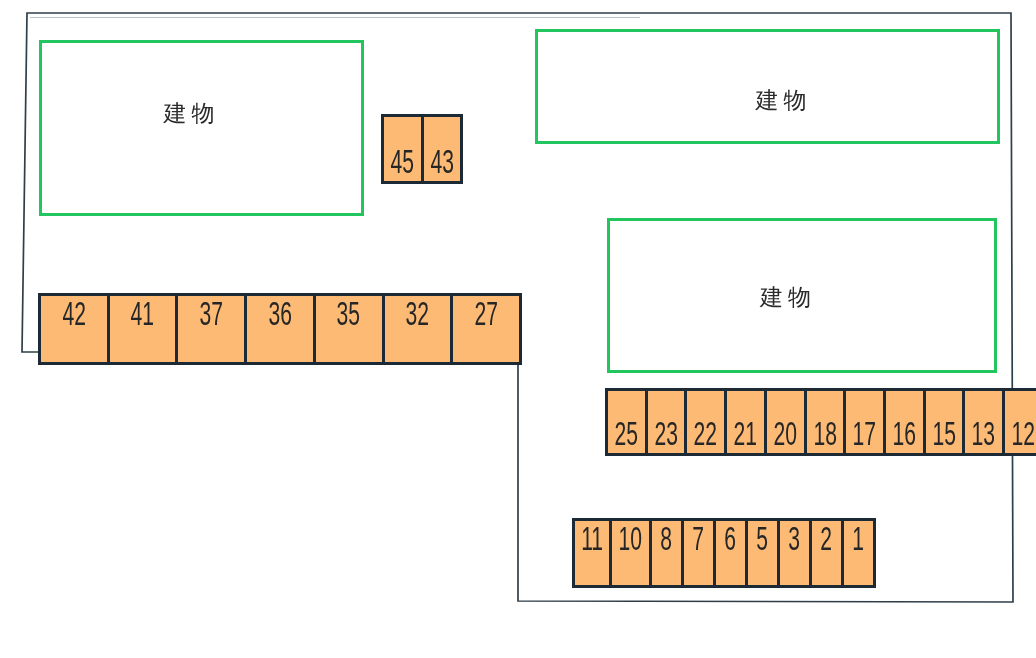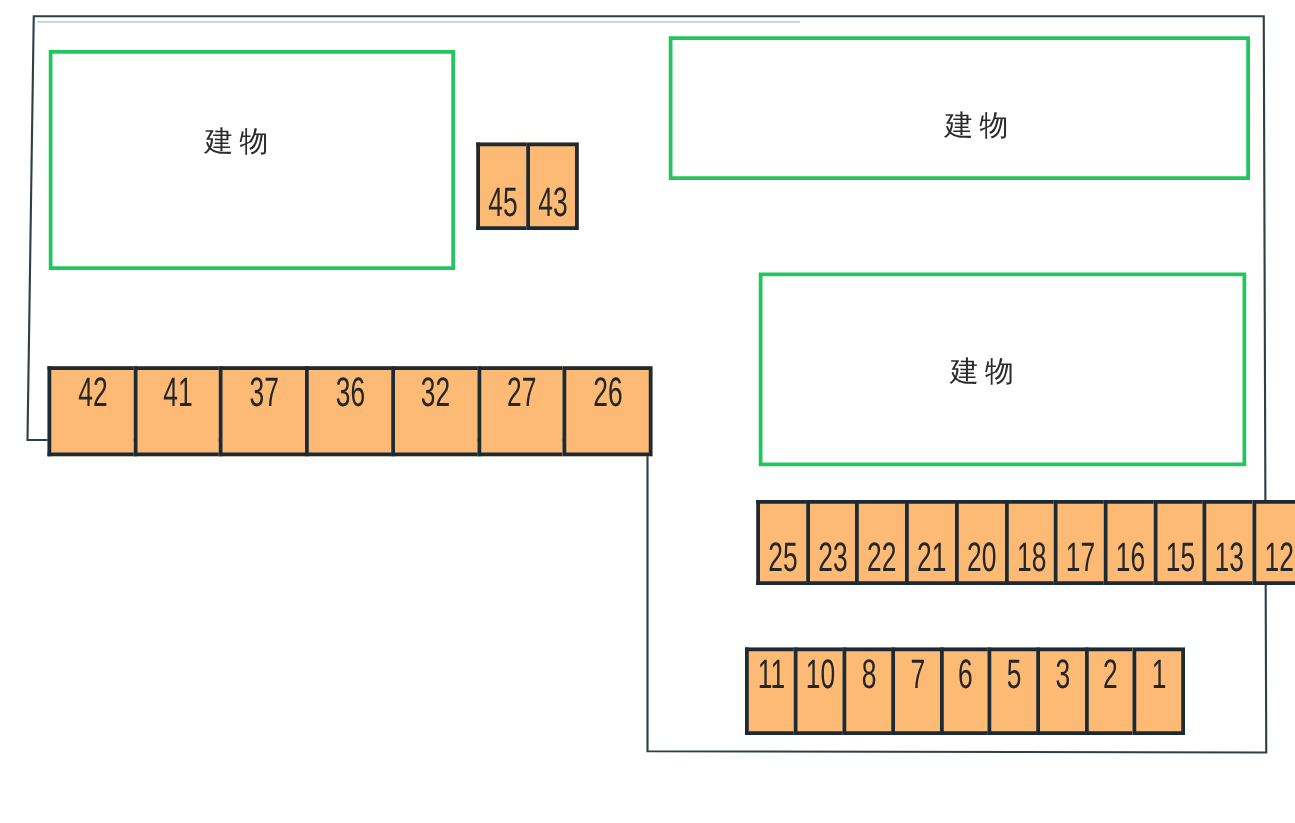--- a/index.html
+++ b/index.html
@@ -66,22 +66,22 @@
     transform-origin: center;
     white-space: nowrap;
   }
   .align-top .cell    { align-items: flex-start; }
   .align-top .num     { padding-top: 1px; }
   .align-bottom .cell { align-items: flex-end; }
   .align-bottom .num  { padding-bottom: 3px; }
 
   .row-45     { left: 381px; top: 114px; width: 70px;  height: 70px; }
   .row-upper  { left: 38px;  top: 281px; width: 484px; height: 72px; margin-top: 12px; }
-  .row-middle { left: 605px; top: 400px; width: 386px; height: 68px; }
-  .row-bottom { left: 596px; top: 518px; width: 352px; height: 70px; }
+  .row-middle { left: 605px; top: 388px; width: 386px; height: 68px; }
+  .row-bottom { left: 572px; top: 518px; width: 304px; height: 70px; }
 </style>
 </head>
 <body>
 
 <div class="canvas">
 
   <svg class="boundary-svg" viewBox="0 0 1036 658" xmlns="http://www.w3.org/2000/svg">
     <line x1="30" y1="17.5" x2="640" y2="17.5" stroke="#b6c3cc" stroke-width="1.2"></line>
     <polygon points="27,13 1011,13 1013,602 518,601 518,352 22,352" fill="none" stroke="#2f3f4a" stroke-width="1.7" stroke-linejoin="miter"></polygon>
   </svg>
@@ -122,36 +122,36 @@
 
 
       <div class="cell">
         <span class="num">37</span>
       </div>
 
       <div class="cell">
         <span class="num">36</span>
       </div>
 
+      <div class="cell">
+        <span class="num">35</span>
+      </div>
 
 
       <div class="cell">
         <span class="num">32</span>
       </div>
 
 
 
 
       <div class="cell">
         <span class="num">27</span>
       </div>
 
-      <div class="cell">
-        <span class="num">26</span>
-      </div>
     </div>
 
   <div class="prow row-middle align-bottom">
 
       <div class="cell">
         <span class="num">25</span>
       </div>
 
       <div class="cell">
         <span class="num">23</span>

